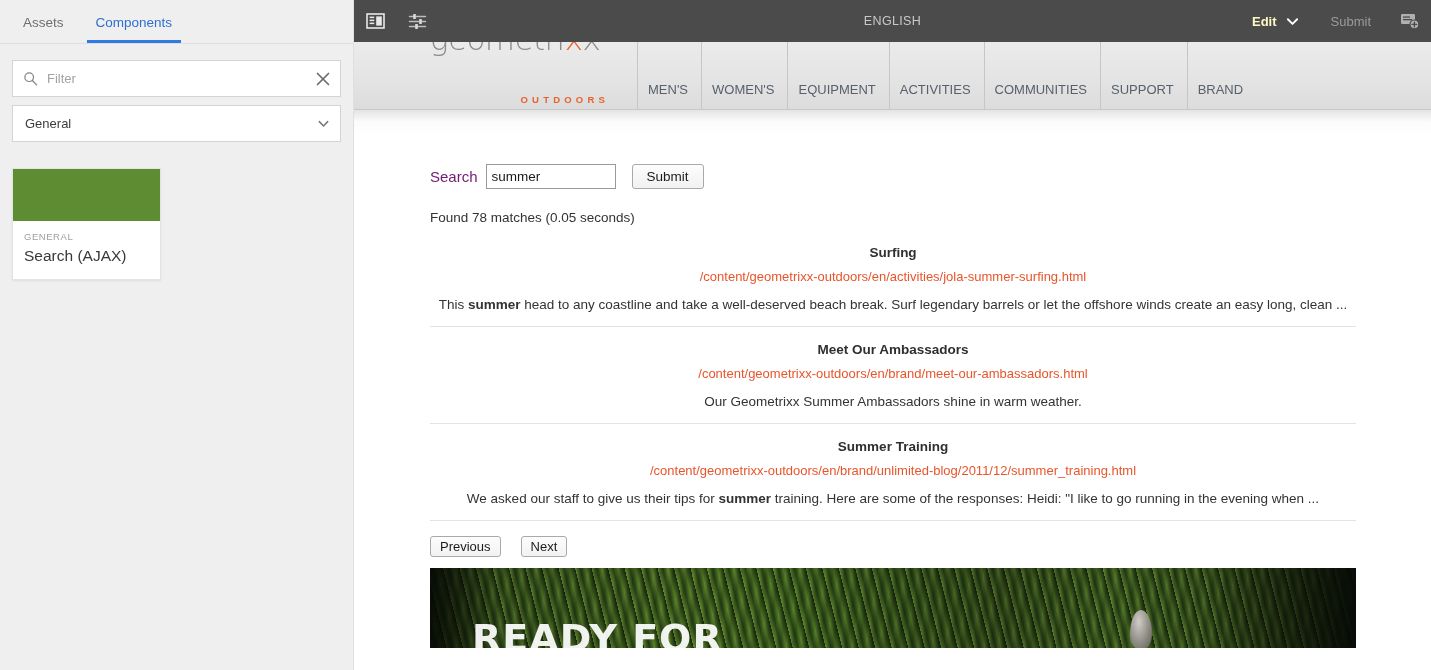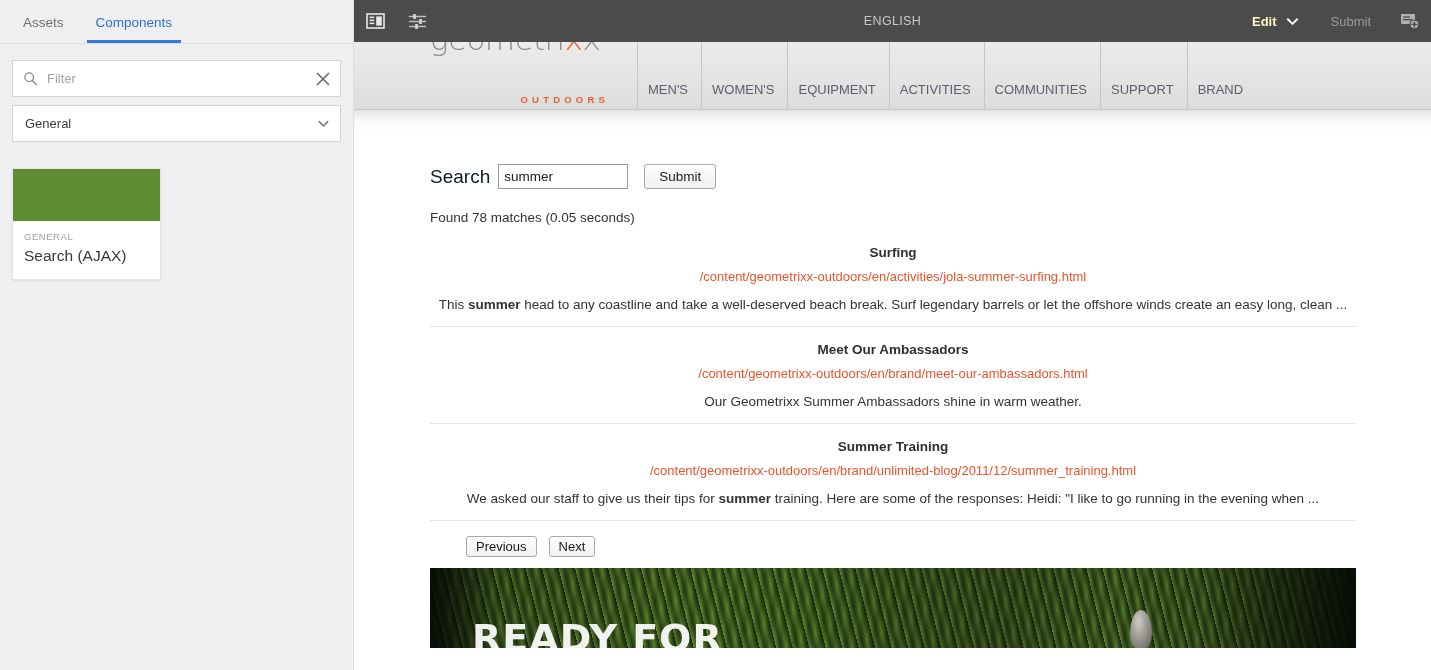--- a/index.html
+++ b/index.html
@@ -171,21 +171,21 @@
     cursor: pointer; white-space: nowrap;
     font-family: "Liberation Sans", sans-serif;
   }
   #header-fade {
     height: 26px;
     background: linear-gradient(to bottom, rgba(205,205,205,.55) 0%, rgba(240,240,240,.25) 45%, rgba(255,255,255,0) 100%);
   }
 
   #page-body { padding: 28px 0 0 76px; }
   #search-form { display: flex; align-items: center; gap: 8px; }
-  #search-label { font-size: 19px; color: #0f172a; }
+  #search-label { font-size: 15px; color: #701a75; }
   #search-field {
     width: 130px; height: 25px;
     border: 1px solid #9a9a9a;
     padding: 0 5px;
     font-size: 13.5px; color: #1a1a1a;
     font-family: "Liberation Sans", sans-serif;
     outline: none; background: #fff;
   }
   #submit-btn {
     height: 25px; padding: 0 14px;
@@ -205,21 +205,21 @@
   .result:last-child { }
   .r-title { font-size: 13.5px; font-weight: bold; color: #2f2f2f; }
   .r-url {
     font-size: 13px; color: #e8552b;
     margin-top: 9px; cursor: pointer;
     word-break: break-all;
   }
   .r-desc { font-size: 13.5px; color: #333; margin-top: 12px; line-height: 17px; }
   .r-desc b { font-weight: bold; }
 
-  #pager { display: flex; gap: 12px; margin-top: 2px; margin-left: 36px; }
+  #pager { display: flex; gap: 20px; margin-top: 2px; }
   .pg-btn {
     height: 21px; padding: 0 9px;
     border: 1px solid #a9a9a9; border-radius: 3px;
     background: linear-gradient(to bottom, #fdfdfd, #f2f2f2);
     font-size: 13px; color: #1a1a1a;
     font-family: "Liberation Sans", sans-serif;
     cursor: pointer;
   }
 
   

